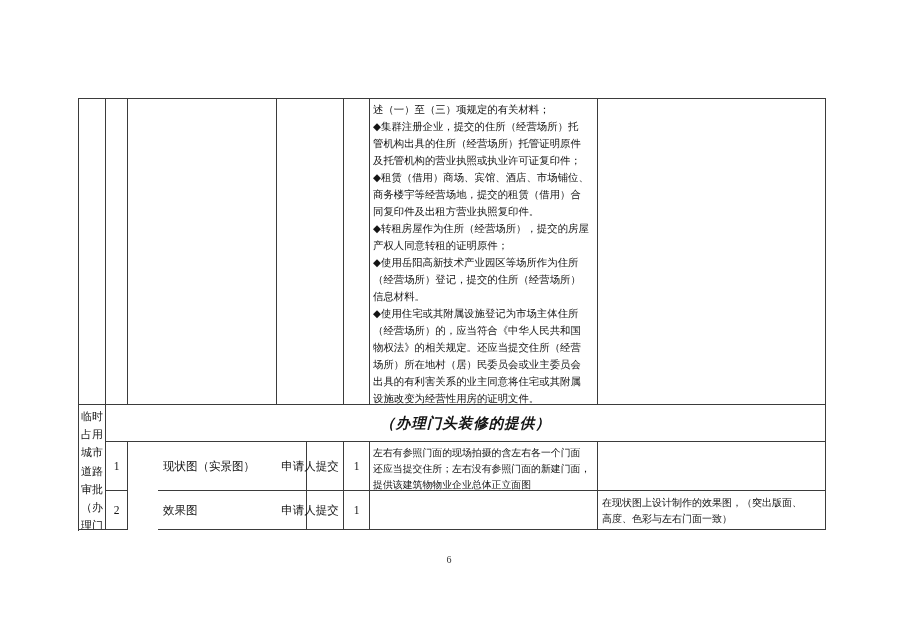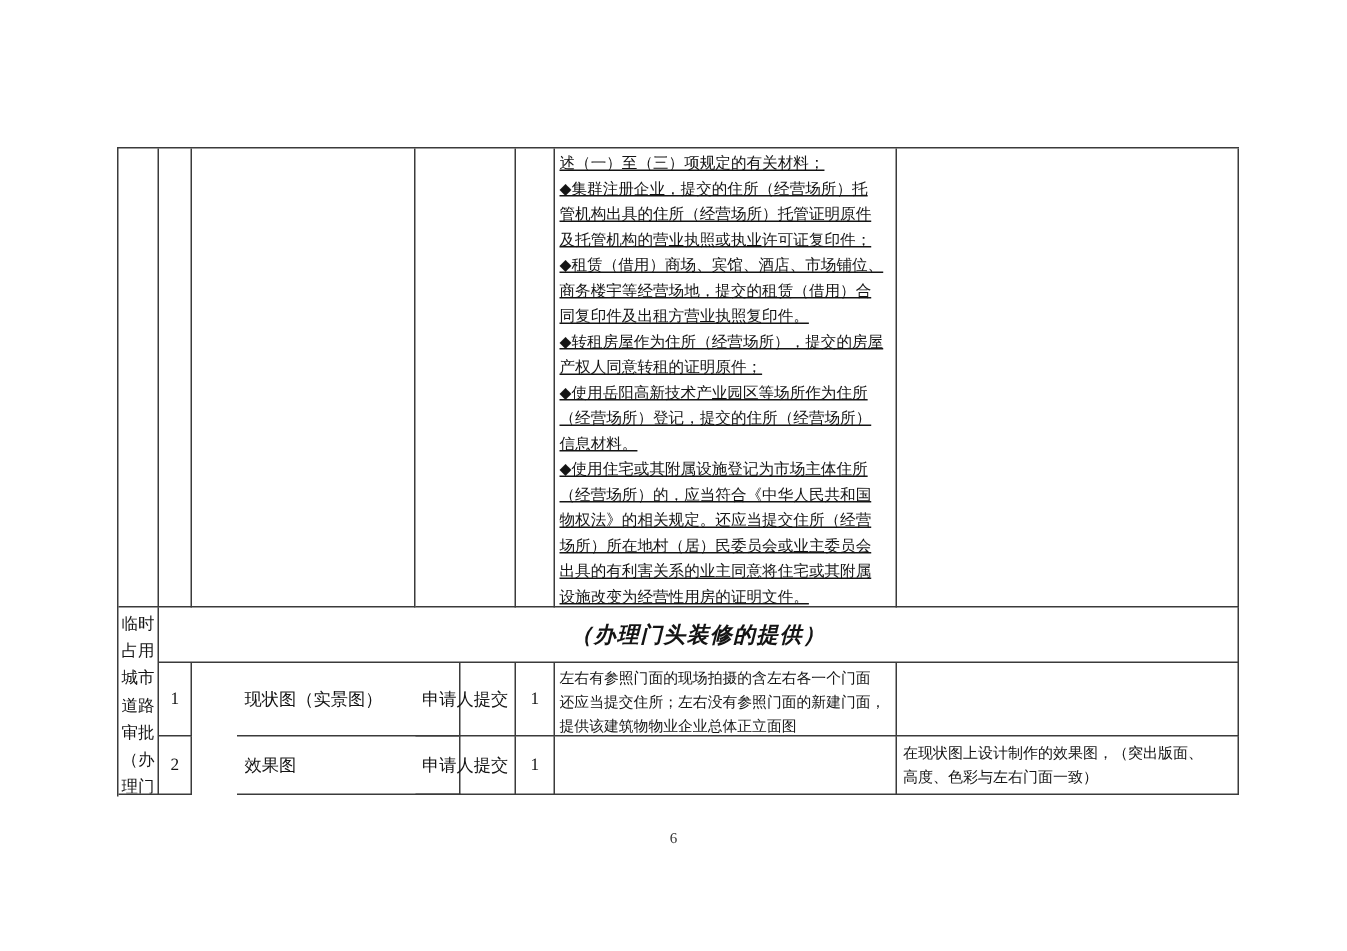--- a/index.html
+++ b/index.html
@@ -17,21 +17,21 @@
     border-top:1px solid #3b3b3b; border-left:1px solid #3b3b3b;
   }
   .cell {
     position:absolute; box-sizing:border-box;
     border-right:1px solid #3b3b3b; border-bottom:1px solid #3b3b3b;
     color:#141414; overflow:hidden;
   }
 
   .desc-block {
     font-size:10.4px; line-height:17px; padding:2px 3px 0 3px;
-    white-space:pre-line; text-align:left;text-decoration:underline;
+    white-space:pre-line; text-align:left;
   }
   .desc-sm {
     font-size:9.9px; line-height:16.2px; padding:3px 2px 0 3px;
     white-space:pre-line;
   }
   .note-text {
     font-size:10px; line-height:16px; padding:4px 3px 0 4px;
     white-space:pre-line;
   }
   .vlabel {

